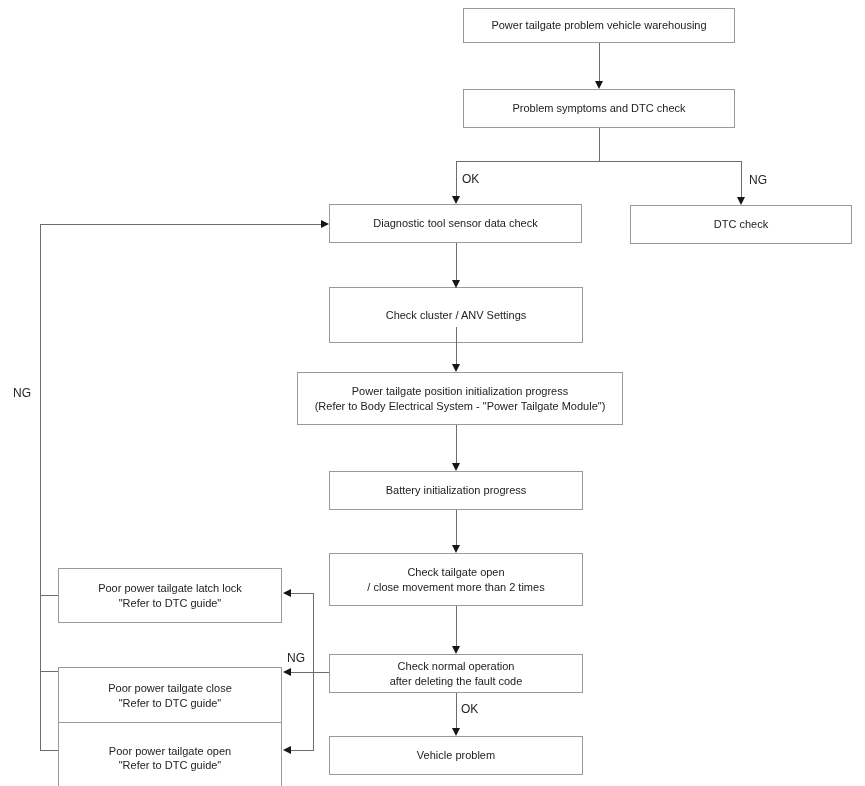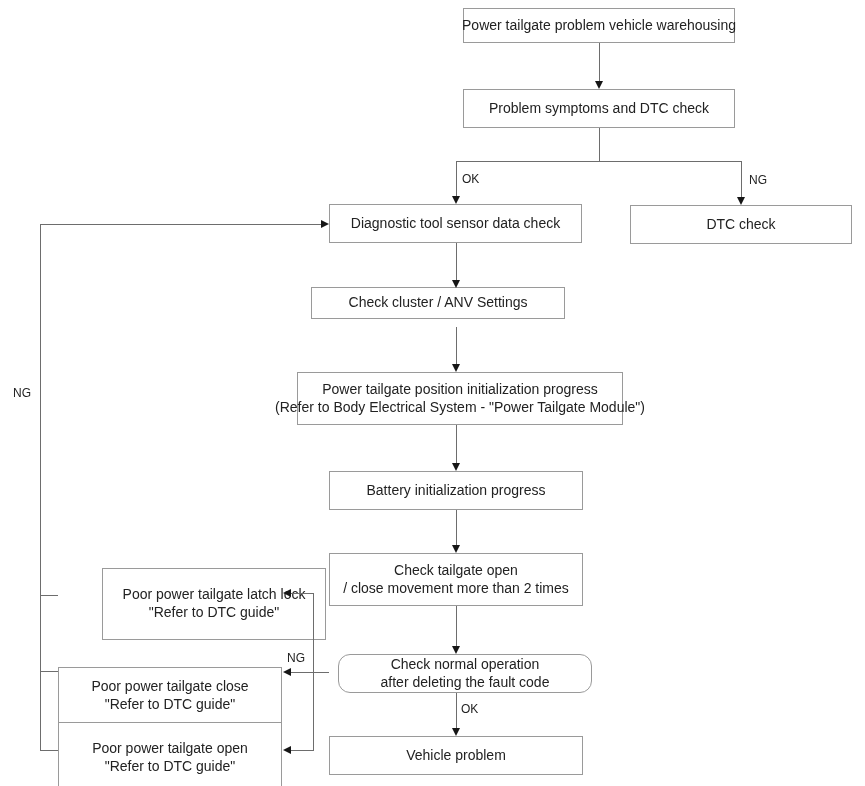--- a/index.html
+++ b/index.html
@@ -3,44 +3,44 @@
 <meta charset="utf-8">
 <style>
   html,body{margin:0;padding:0;background:#ffffff;}
   .canvas{
     position:relative;width:865px;height:786px;background:#ffffff;
     font-family:"Liberation Sans","DejaVu Sans",sans-serif;overflow:hidden;
   }
   .node{
     position:absolute;box-sizing:border-box;border:1px solid #9a9a9a;background:#fff;
     display:flex;flex-direction:column;align-items:center;justify-content:center;
-    text-align:left;font-size:14px;line-height:1.28;color:#222;
+    text-align:left;font-size:11px;line-height:1.28;color:#222;
   }
   .node span{display:block;white-space:nowrap;}
   .vl,.hl{position:absolute;background:#6d6d6d;}
   .vl{width:1px;}
   .hl{height:1px;}
   .arr{position:absolute;width:0;height:0;}
   .arr-down{border-left:4px solid transparent;border-right:4px solid transparent;border-top:8px solid #161616;}
   .arr-left{border-top:4px solid transparent;border-bottom:4px solid transparent;border-right:8px solid #161616;}
   .arr-right{border-top:4px solid transparent;border-bottom:4px solid transparent;border-left:8px solid #161616;}
   .lbl{position:absolute;font-size:12px;color:#222;white-space:nowrap;}
 
   
   .n-warehousing{left:463px;top:8px;width:272px;height:35px;}
   .n-symptoms{left:463px;top:89px;width:272px;height:39px;}
   .n-diagnostic{left:329px;top:204px;width:253px;height:39px;}
   .n-dtc{left:630px;top:205px;width:222px;height:39px;}
-  .n-cluster{left:311px;top:287px;width:254px;height:32px;}
+  .n-cluster{left:329px;top:287px;width:254px;height:56px;}
   .n-posinit{left:297px;top:372px;width:326px;height:53px;}
   .n-battery{left:329px;top:471px;width:254px;height:39px;}
   .n-cycle{left:329px;top:553px;width:254px;height:53px;}
-  .n-normal{left:338px;top:654px;width:254px;height:39px;border-radius:12px;}
+  .n-normal{left:329px;top:654px;width:254px;height:39px;}
   .n-release{left:329px;top:736px;width:254px;height:39px;}
-  .n-latch{left:58px;top:568px;width:224px;height:72px;margin-left:44px;}
+  .n-latch{left:58px;top:568px;width:224px;height:55px;}
   .n-close{left:58px;top:643px;width:224px;height:57px;margin-top:24px;}
   .n-open{left:58px;top:722px;width:224px;height:72px;}
 
   
   .c1{left:599px;top:43px;height:38px;}
   .c2{left:599px;top:128px;height:33px;}
   .h1{left:456px;top:161px;width:286px;}
   .c3{left:456px;top:161px;height:35px;}
   .c4{left:741px;top:161px;height:36px;}
   .c5{left:456px;top:243px;height:37px;}

